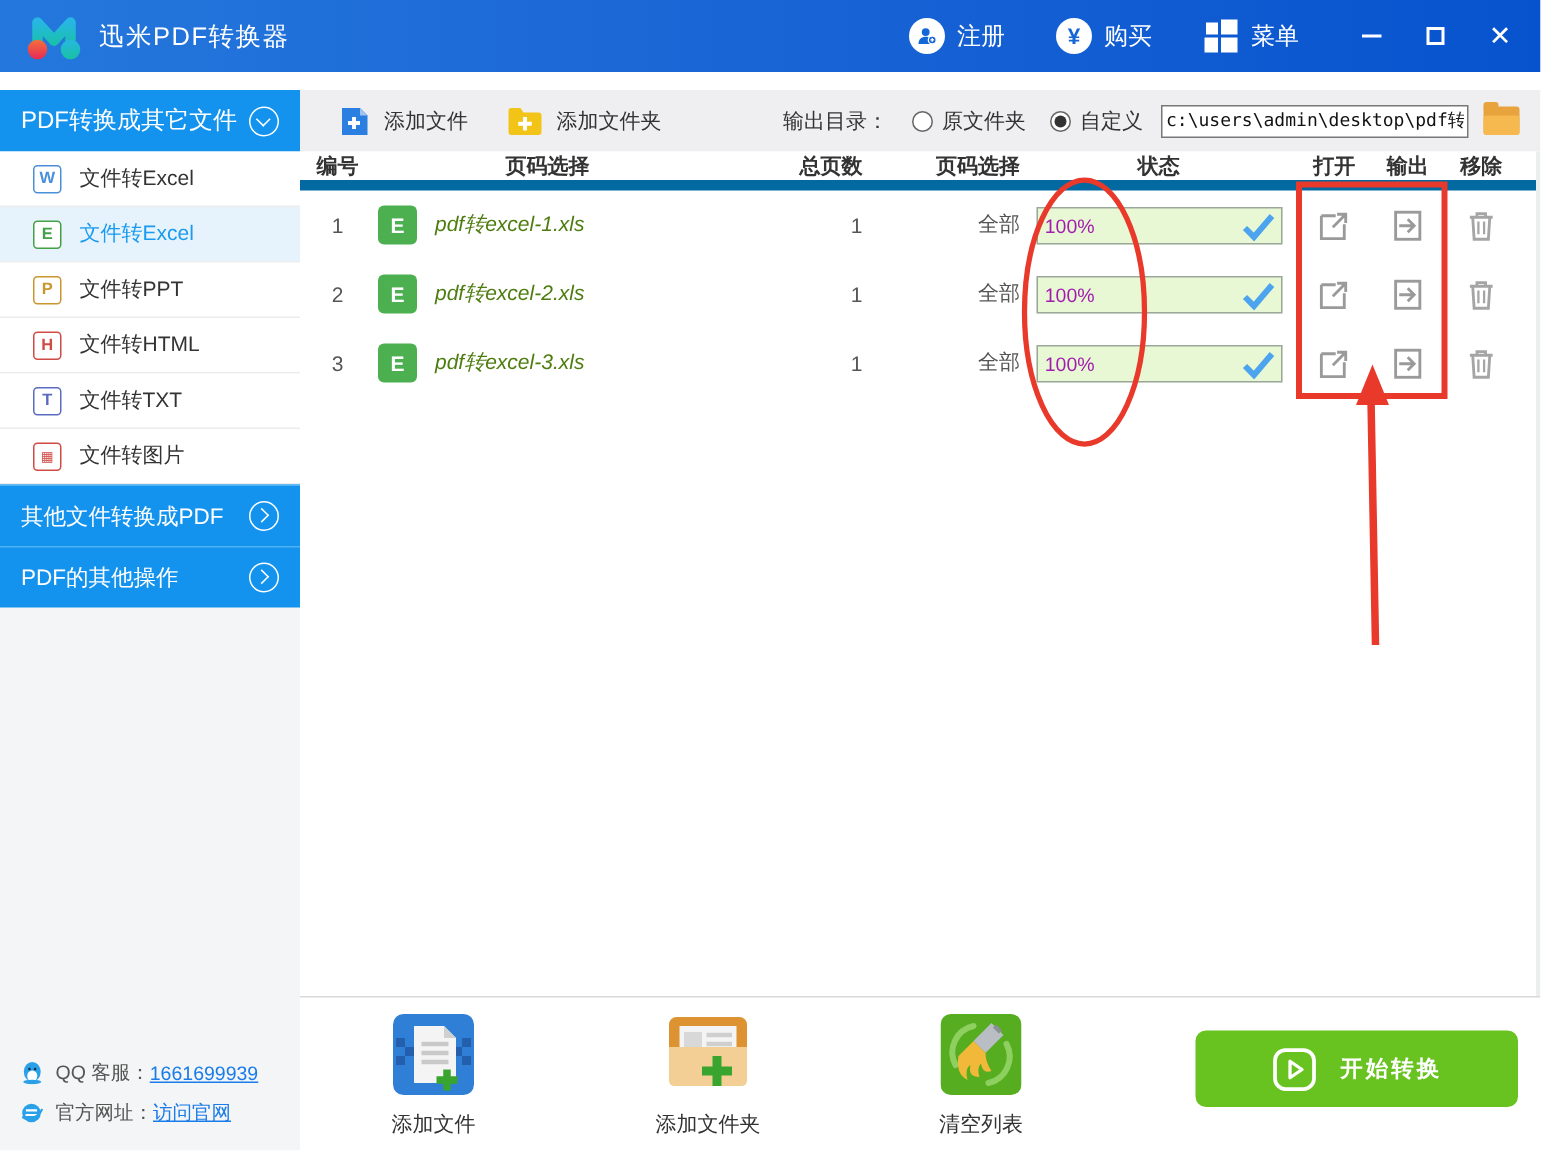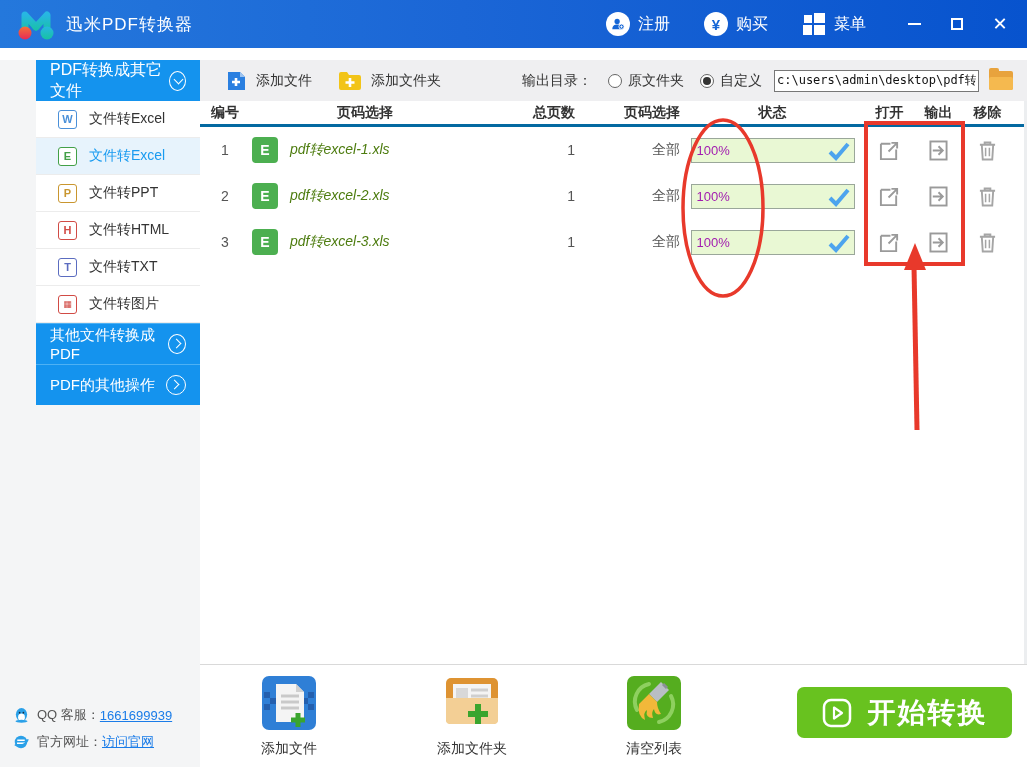--- a/index.html
+++ b/index.html
@@ -25,21 +25,21 @@
   .menu-grid i:nth-child(2){ left:12px; top:1px; width:11px; height:10px; }
   .menu-grid i:nth-child(3){ left:1px; top:13px; width:9px; height:10px; }
   .menu-grid i:nth-child(4){ left:12px; top:13px; width:11px; height:10px; }
   .winctl { display:flex; align-items:center; margin-right:10px; }
   .winbtn { width:34px; height:34px; display:flex; align-items:center; justify-content:center; cursor:pointer; margin-left:9px; }
   .ic-min { width:13px; height:2px; background:#fff; display:block; }
   .ic-max { width:12px; height:12px; border:2px solid #fff; display:block; }
   .ic-close { font-size:18px; line-height:1; color:#fff; font-weight:bold; }
 
   
-  .sidebar { position:absolute; left:0; top:60px; width:200px; height:707px; background:#f4f5f6;padding-left:36px; }
+  .sidebar { position:absolute; left:0; top:60px; width:200px; height:707px; background:#f4f5f6; }
   .side-header { height:41px; background:#1493ee; color:#fff; display:flex; align-items:center;
     padding:0 14px; font-size:16px; cursor:pointer; }
   .side-header .chev { margin-left:auto; }
   .side-item { height:37px; background:#fff; border-bottom:1px solid #ececec; display:flex;
     align-items:center; padding-left:22px; font-size:14px; color:#333; cursor:pointer; }
   .side-item.active { background:#e7f3fc; color:#199bf0; }
   .ficon { width:19px; height:19px; border:1.5px solid currentColor; border-radius:3px;
     font-size:11px; font-weight:bold; display:flex; align-items:center; justify-content:center;
     margin-right:12px; background:#fff; }
   .side-section { height:41px; background:#1493ee; border-top:1px solid #4db1f4; color:#fff;
@@ -70,21 +70,21 @@
     font-family:"DejaVu Sans Mono","Liberation Mono",monospace; font-size:12px; padding:0 2px; color:#111; }
   .mini-folder { width:24px; height:19px; margin:0 14px 0 10px; position:relative; cursor:pointer; }
   .mini-folder .back { position:absolute; left:0; top:0; width:24px; height:19px; background:#e8a33d; border-radius:2px; }
   .mini-folder .tab { position:absolute; left:0; top:-3px; width:10px; height:5px; background:#e8a33d; border-radius:2px 2px 0 0; }
   .mini-folder .front { position:absolute; left:0; top:6px; width:24px; height:13px; background:#f5b94f; border-radius:2px; }
 
   
   .list-area { position:absolute; left:200px; top:101px; width:827px; height:563px; background:#fff;
     border-right:3px solid #eceef0; }
   .thead { display:flex; align-items:center; height:26px; font-size:14px; color:#333; font-weight:bold;
-    border-bottom:3px solid #0369a1; }
+    border-bottom:7px solid #0369a1; }
   .trow { display:flex; align-items:center; height:46px; font-size:14px; color:#555; }
   .c-no { width:50px; text-align:center; }
   .c-name { width:230px; display:flex; align-items:center; }
   .thead .c-name { justify-content:center; }
   .c-pages { width:95px; text-align:right; }
   .c-range { width:105px; text-align:right;font-family:Liberation Serif, serif; }
   .c-status { width:185px; display:flex; justify-content:center; }
   .c-open,.c-out,.c-del { width:49px; display:flex; justify-content:center; }
   .thead .c-open,.thead .c-out,.thead .c-del { display:block; text-align:center; }
   .ebadge { width:26px; height:26px; background:#4caf50; border-radius:4px; color:#fff; font-size:14px;
@@ -96,21 +96,21 @@
   .pbar svg { position:absolute; right:4px; top:3px; }
   .actbtn { cursor:pointer; display:flex; }
 
   
   .footer { position:absolute; left:200px; top:664px; width:827px; height:103px; background:#fff;
     border-top:1px solid #d9d9d9; }
   .fgroup { position:absolute; top:11px; width:120px; text-align:center; cursor:pointer; }
   .fgroup .big { display:inline-block; }
   .fgroup .flabel { display:block; margin-top:6px; font-size:14px; color:#333; }
   .start-btn { position:absolute; left:597px; top:22px; width:215px; height:51px; background:#68c21f;
-    border:none; border-radius:7px; color:#fff; font-size:28px; font-weight:bold;
+    border:none; border-radius:7px; color:#fff; font-size:15px; font-weight:bold;
     font-family:"Liberation Sans","DejaVu Sans",sans-serif; display:flex; align-items:center;
     justify-content:center; cursor:pointer; letter-spacing:2px; }
   .start-btn svg { margin-right:16px; }
 
   
   .annotations { position:absolute; left:0; top:0; width:1027px; height:767px; pointer-events:none; z-index:50; }
 </style>
 </head>
 <body>
 

